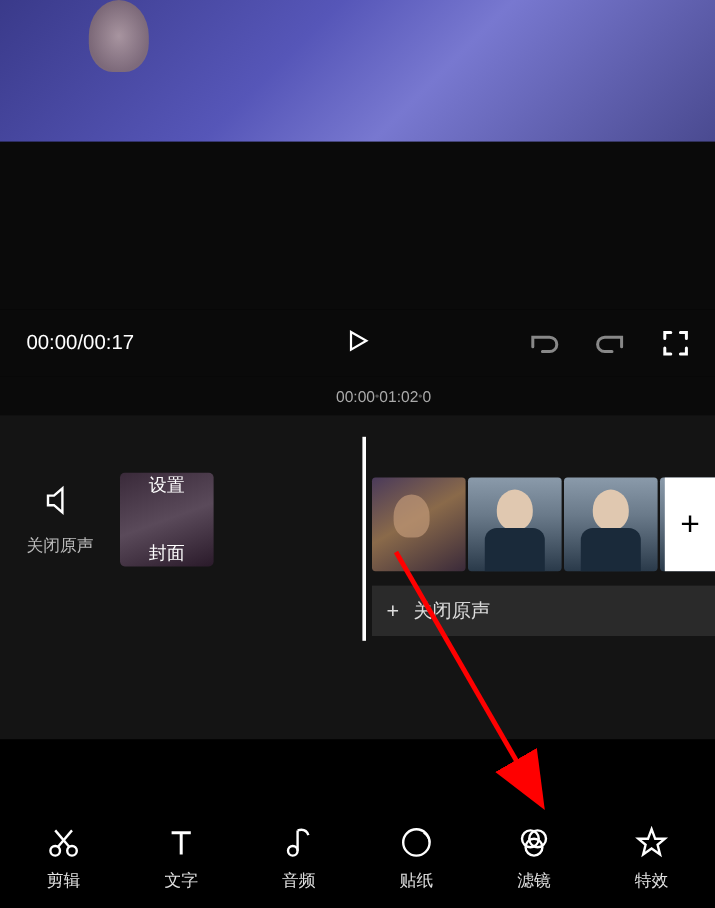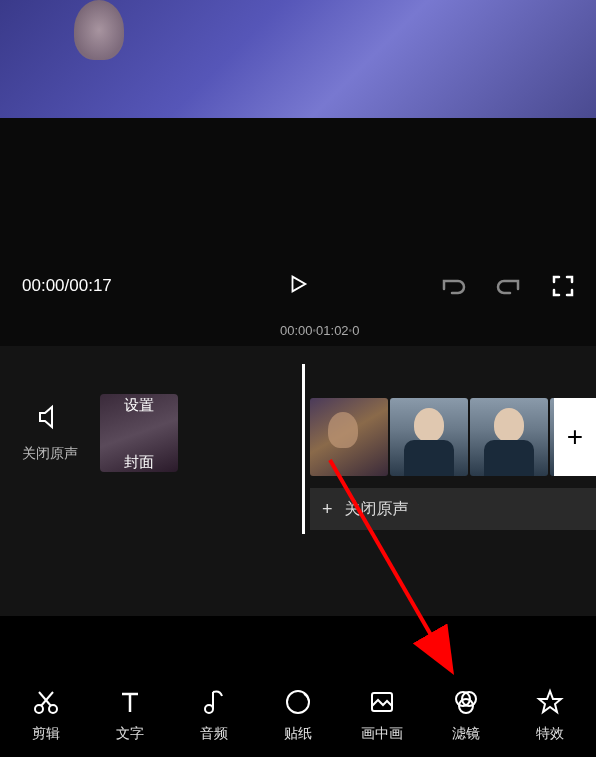--- a/index.html
+++ b/index.html
@@ -361,29 +361,20 @@
       <svg viewBox="0 0 28 28" fill="none" stroke="#fff" stroke-width="2">
           <circle cx="14" cy="14" r="11"></circle>
           <path d="M20 6 A11 11 0 0 1 25 14" stroke-width="1.5"></path>
         </svg>
     </div>
     <span class="tool-label">贴纸</span>
   </div>
   <div class="tool-item">
     <div class="tool-icon">
       <svg viewBox="0 0 28 28" fill="none" stroke="#fff" stroke-width="2">
-          <rect x="4" y="5" width="20" height="18" rx="2"></rect>
-          <path d="M4 18 L10 12 L15 17 L19 13 L24 18"></path>
-        </svg>
-    </div>
-    <span class="tool-label">画中画</span>
-  </div>
-  <div class="tool-item">
-    <div class="tool-icon">
-      <svg viewBox="0 0 28 28" fill="none" stroke="#fff" stroke-width="2">
           <circle cx="11" cy="11" r="7"></circle>
           <circle cx="17" cy="11" r="7"></circle>
           <circle cx="14" cy="18" r="7"></circle>
         </svg>
     </div>
     <span class="tool-label">滤镜</span>
   </div>
   <div class="tool-item">
     <div class="tool-icon">
       <svg viewBox="0 0 28 28" fill="none" stroke="#fff" stroke-width="2">

